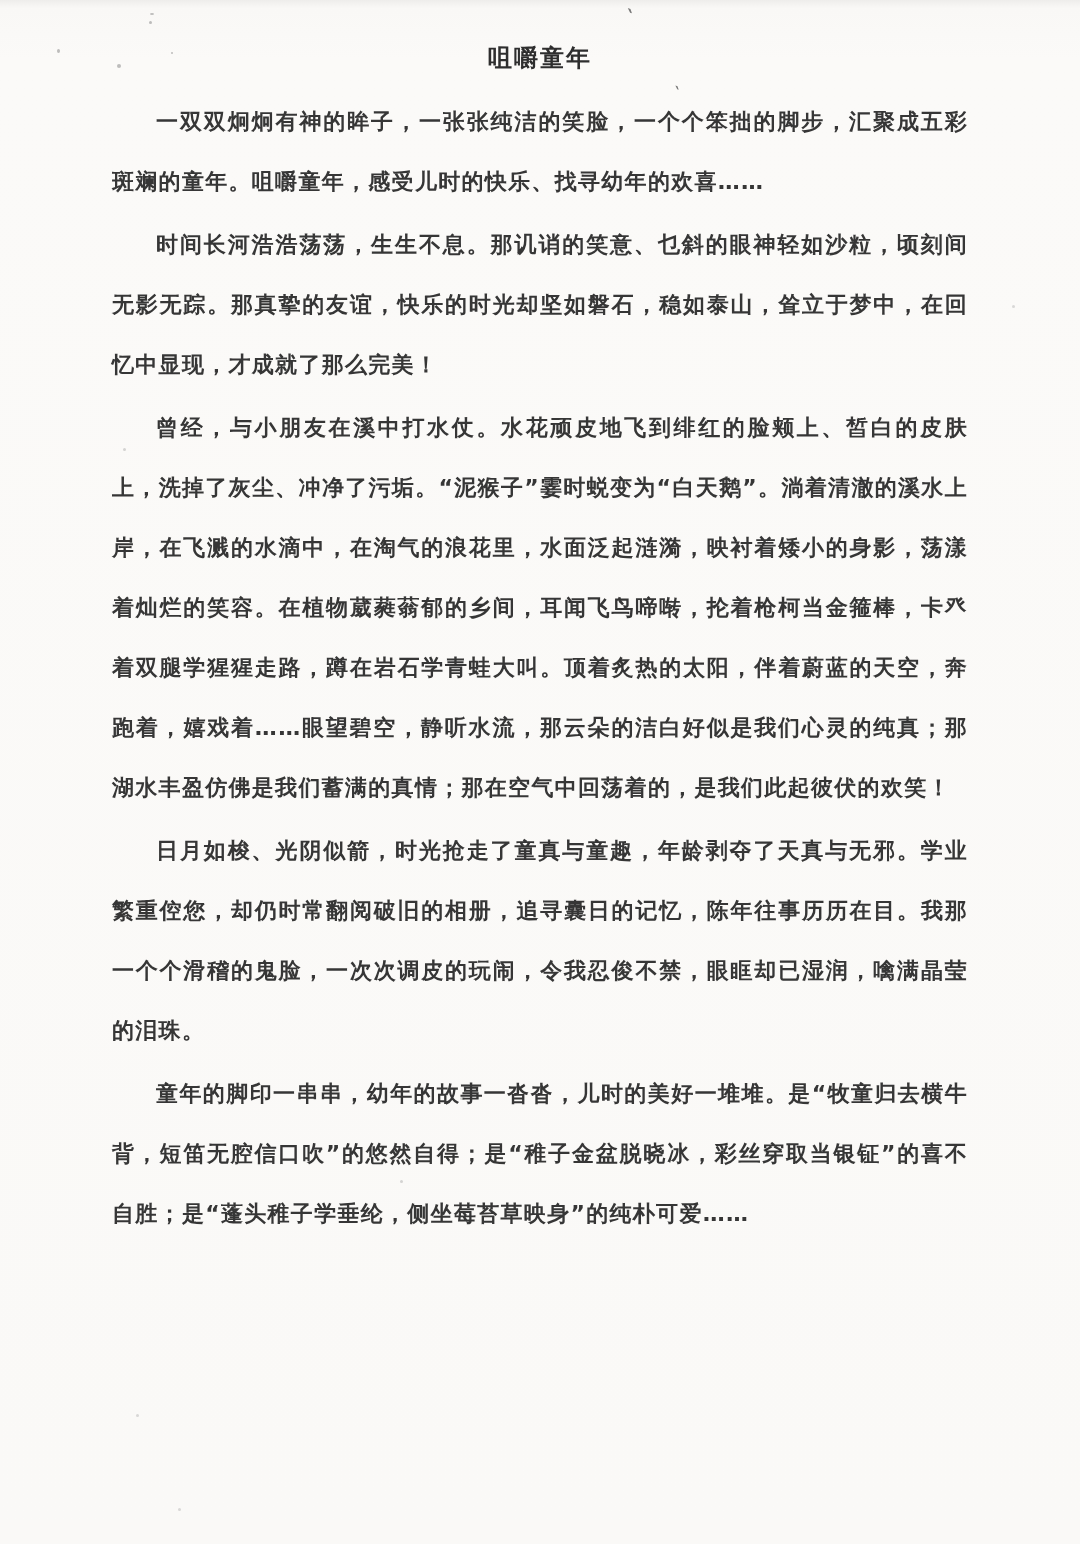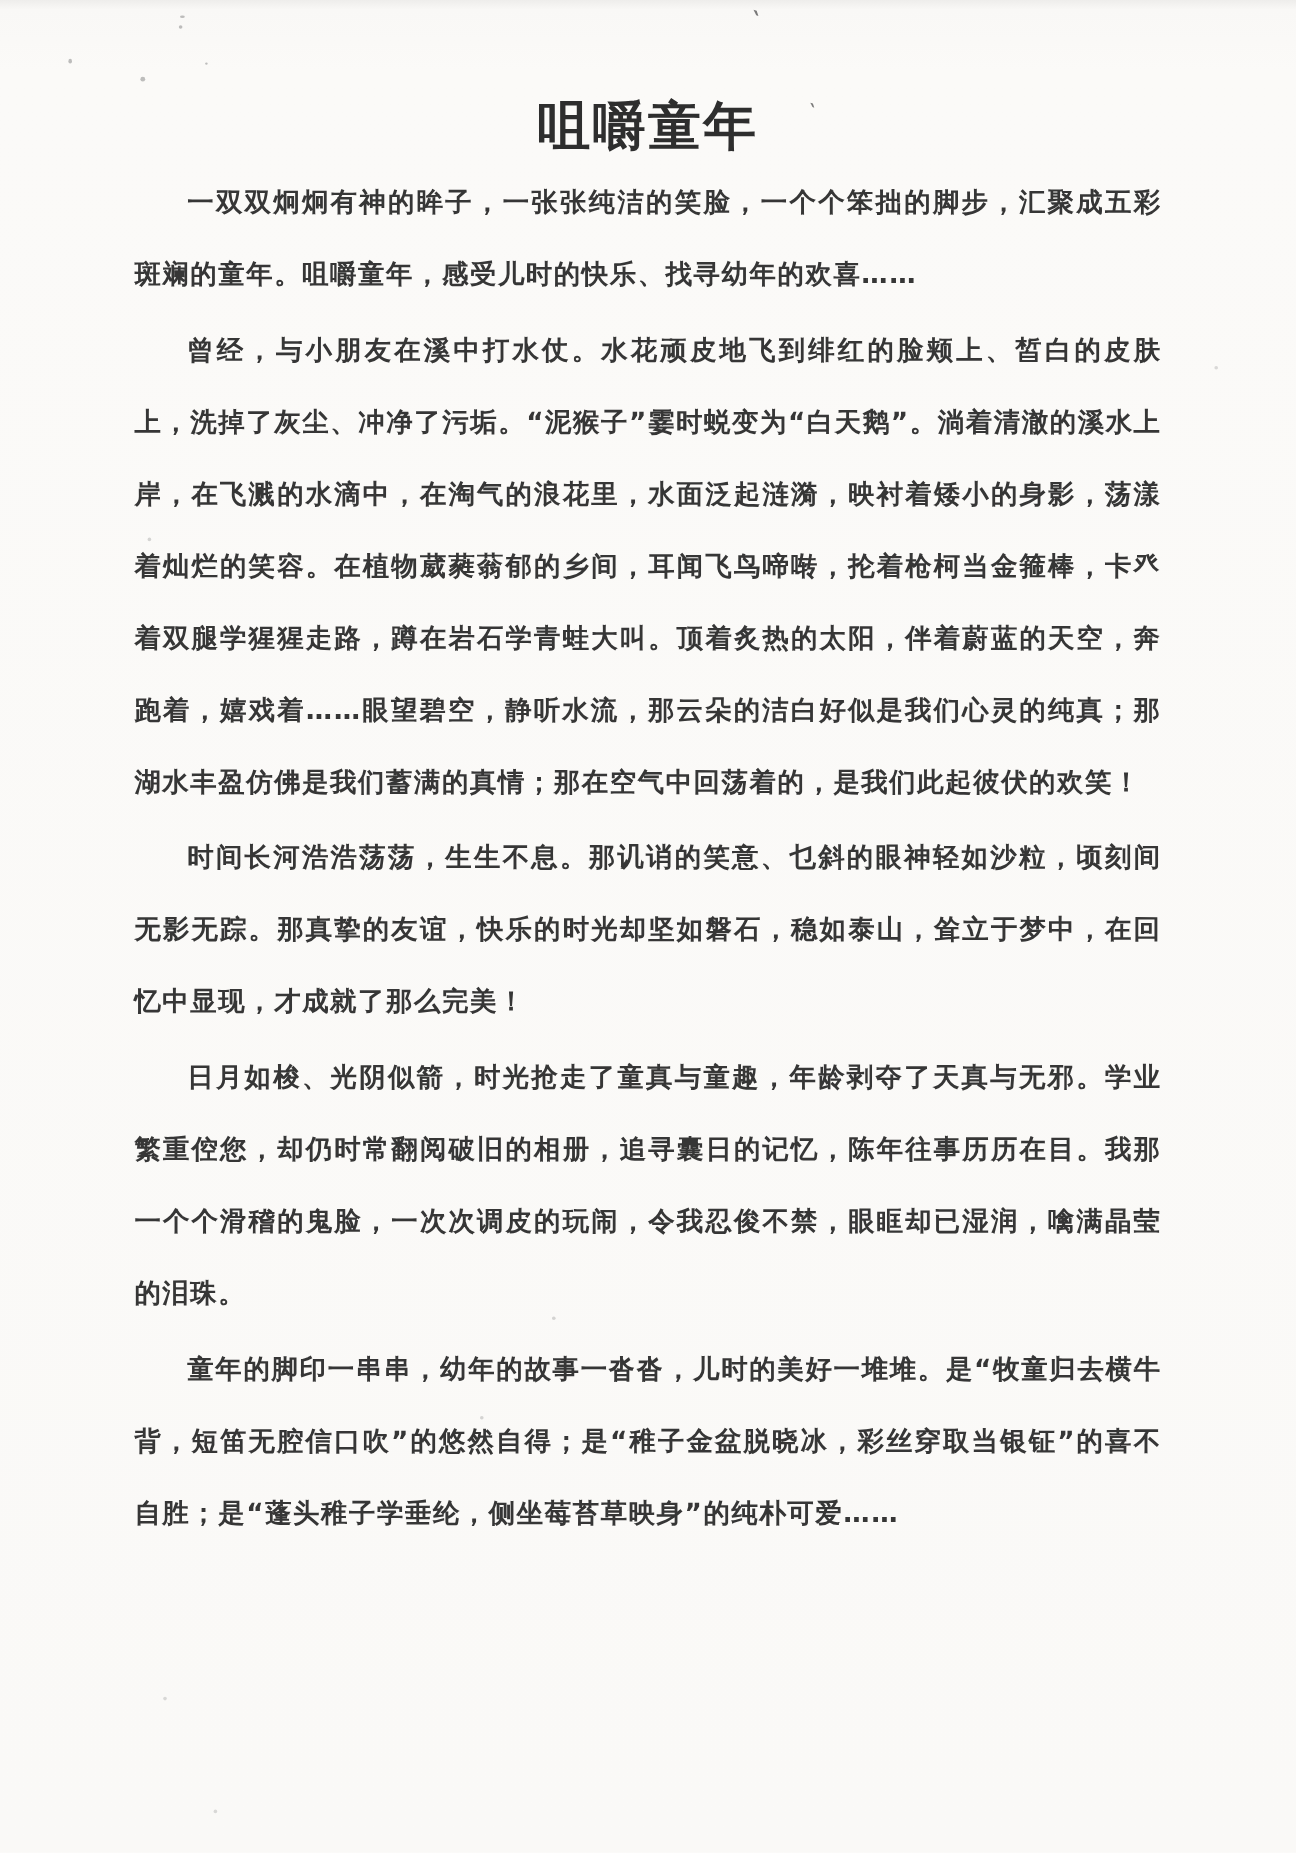--- a/index.html
+++ b/index.html
@@ -9,23 +9,23 @@
     position: relative;
     overflow: hidden;
     background: linear-gradient(180deg, #eeedeb 0%, #f9f8f6 8px, #fbfaf8 60px, #faf9f7 100%);
     font-family: "DejaVu Sans", sans-serif;
   }
   .page {
     position: absolute;
     inset: 0;
   }
   .page-title {
-    margin: 84px 0 0 0;
+    margin: 36px 0 0 0;
     text-align: center;
-    font-size: 44px;
+    font-size: 24px;
     line-height: 44px;
     font-weight: 700;
     letter-spacing: 2px;
     color: #2e2e2e;
   }
   .essay-body {
     width: 856px;
     margin: 12px auto 0 auto;
   }
   .para {
@@ -58,22 +58,22 @@
 </style>
 </head>
 <body>
 
 <div class="page">
 
   <h1 class="page-title">咀嚼童年</h1>
 
   <div class="essay-body">
       <p class="para">一双双炯炯有神的眸子，一张张纯洁的笑脸，一个个笨拙的脚步，汇聚成五彩斑斓的童年。咀嚼童年，感受儿时的快乐、找寻幼年的欢喜……</p>
+      <p class="para">时间长河浩浩荡荡，生生不息。那讥诮的笑意、乜斜的眼神轻如沙粒，顷刻间无影无踪。那真挚的友谊，快乐的时光却坚如磐石，稳如泰山，耸立于梦中，在回忆中显现，才成就了那么完美！</p>
       <p class="para">曾经，与小朋友在溪中打水仗。水花顽皮地飞到绯红的脸颊上、皙白的皮肤上，洗掉了灰尘、冲净了污垢。“泥猴子”霎时蜕变为“白天鹅”。淌着清澈的溪水上岸，在飞溅的水滴中，在淘气的浪花里，水面泛起涟漪，映衬着矮小的身影，荡漾着灿烂的笑容。在植物葳蕤蓊郁的乡间，耳闻飞鸟啼啭，抡着枪柯当金箍棒，卡癶着双腿学猩猩走路，蹲在岩石学青蛙大叫。顶着炙热的太阳，伴着蔚蓝的天空，奔跑着，嬉戏着……眼望碧空，静听水流，那云朵的洁白好似是我们心灵的纯真；那湖水丰盈仿佛是我们蓄满的真情；那在空气中回荡着的，是我们此起彼伏的欢笑！</p>
-      <p class="para">时间长河浩浩荡荡，生生不息。那讥诮的笑意、乜斜的眼神轻如沙粒，顷刻间无影无踪。那真挚的友谊，快乐的时光却坚如磐石，稳如泰山，耸立于梦中，在回忆中显现，才成就了那么完美！</p>
       <p class="para">日月如梭、光阴似箭，时光抢走了童真与童趣，年龄剥夺了天真与无邪。学业繁重倥您，却仍时常翻阅破旧的相册，追寻囊日的记忆，陈年往事历历在目。我那一个个滑稽的鬼脸，一次次调皮的玩闹，令我忍俊不禁，眼眶却已湿润，噙满晶莹的泪珠。</p>
       <p class="para">童年的脚印一串串，幼年的故事一沓沓，儿时的美好一堆堆。是“牧童归去横牛背，短笛无腔信口吹”的悠然自得；是“稚子金盆脱晓冰，彩丝穿取当银钲”的喜不自胜；是“蓬头稚子学垂纶，侧坐莓苔草映身”的纯朴可爱……</p>
     </div>
 
   <span class="tick" style="left:624px; top:8px;">`</span>
   <span class="tick" style="left:672px; top:86px; font-size:16px;">`</span>
   <div class="speck" style="left:150px; top:13px; width:4px; height:2px;"></div>
   <div class="speck" style="left:149px; top:21px; width:3px; height:3px;"></div>
   <div class="speck" style="left:57px; top:49px; width:3px; height:4px;"></div>
   <div class="speck" style="left:117px; top:64px; width:4px; height:4px;"></div>

